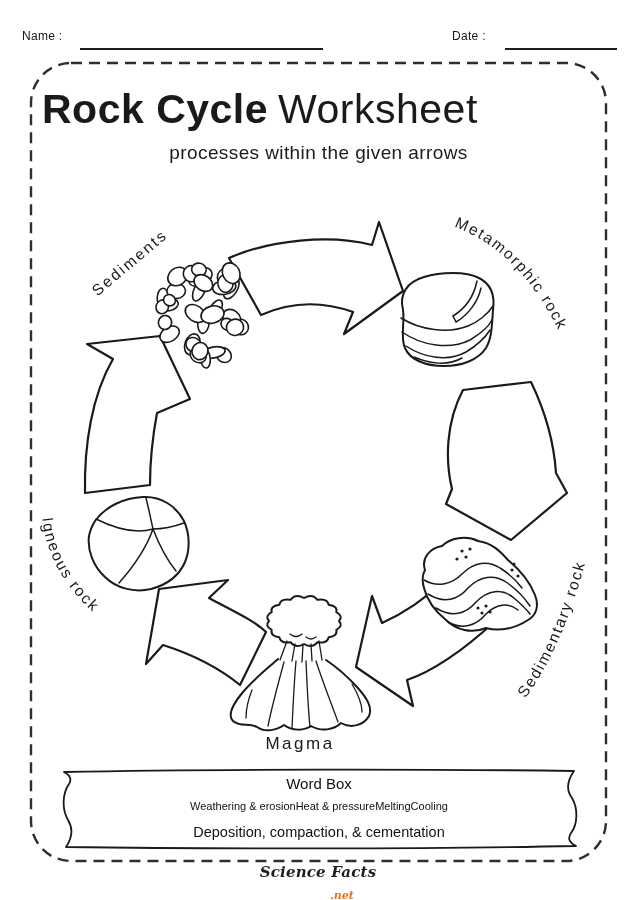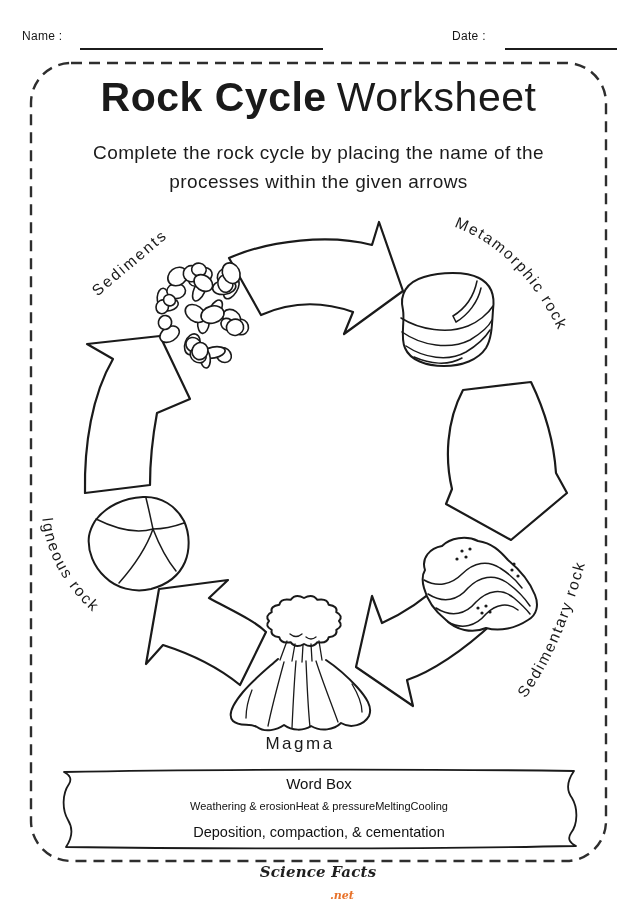--- a/index.html
+++ b/index.html
@@ -7,21 +7,21 @@
     width:636px;height:900px;position:relative;overflow:hidden;
     background:#ffffff;color:#1a1a1a;
     font-family:"Liberation Sans",sans-serif;
   }
   .abs{position:absolute;}
   
   .field-label{font-size:12px;color:#161616;letter-spacing:.3px;}
   .field-line{border-bottom:2px solid #1c1c1c;height:0;}
   
   #title{
-    top:74px;left:30px;width:577px;text-align:center;margin:0;
+    top:74px;left:30px;width:577px;text-align:left;margin:12px;
     font-size:41px;line-height:46px;letter-spacing:.5px;white-space:nowrap;
   }
   #title .t-main{font-weight:700;}
   #title .t-sec{font-weight:300;margin-left:10px;}
   
   #instructions{
     top:138px;left:40px;width:557px;text-align:center;
     font-size:19px;line-height:29px;letter-spacing:.4px;color:#1b1b1b;
   }
   
@@ -49,21 +49,20 @@
 <body>
 
 <span class="abs field-label" style="top:29px;left:22px;">Name :</span>
 <div class="abs field-line" style="top:48px;left:80px;width:243px;"></div>
 <span class="abs field-label" style="top:29px;left:452px;">Date :</span>
 <div class="abs field-line" style="top:48px;left:505px;width:112px;"></div>
 
 <h1 id="title" class="abs"><span class="t-main">Rock Cycle</span><span class="t-sec">Worksheet</span></h1>
 
 <div id="instructions" class="abs">
-  <div>Complete the rock cycle by placing the name of the</div>
   <div>processes within the given arrows</div>
 </div>
 
 <svg id="diagram" class="abs" width="636" height="900" viewBox="0 0 636 900">
   <defs>
     <path id="lp-sediments" d="M 96 298 L 188 220"></path>
     <path id="lp-metamorphic" d="M 452 226 Q 523 250 566 346"></path>
     <path id="lp-sedimentary" d="M 524 700 Q 564 648 590 545"></path>
     <path id="lp-igneous" d="M 42 516 Q 47 577 108 625"></path>
   </defs>

